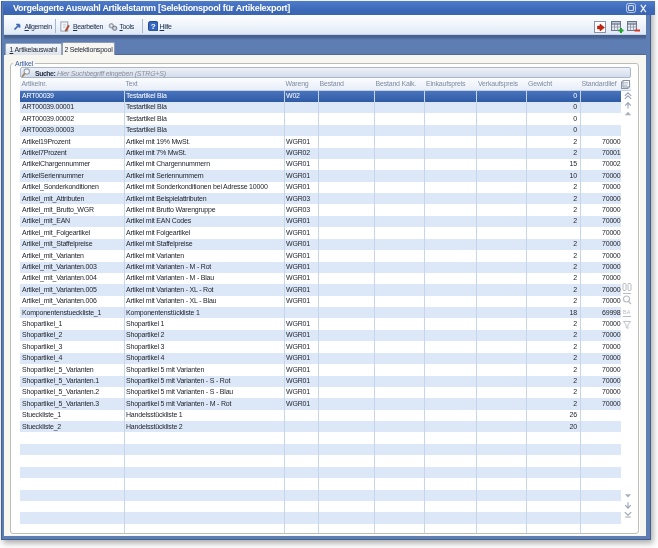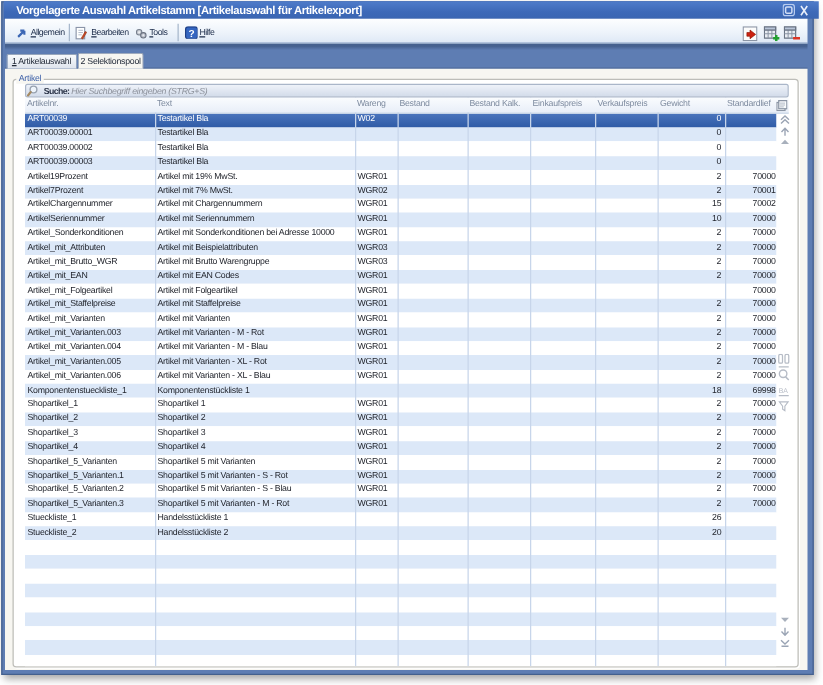--- a/index.html
+++ b/index.html
@@ -56,21 +56,21 @@
 .rs { background:linear-gradient(#4a74bc,#2f5ba6); color:#ffffff; }
 .c { position:absolute; top:1.6px; white-space:nowrap; }
 .cr { text-align:right; }
 
 .gl { position:absolute; top:78px; width:1px; height:455px; background:#c7d5ea; }
 #gridclip { position:absolute; left:0; top:0; width:658px; height:532.5px; overflow:hidden; }
 </style>
 </head>
 <body>
 <div id="win"></div>
-<div id="title">Vorgelagerte Auswahl Artikelstamm [Artikelauswahl für Artikelexport]</div>
+<div id="title">Vorgelagerte Auswahl Artikelstamm [Selektionspool für Artikelexport]</div>
 
 <svg id="tbsvg" style="position:absolute;left:626px;top:3px" width="22" height="11" viewBox="0 0 22 11">
  <rect x="0.5" y="0.5" width="9" height="9" rx="2" fill="none" stroke="#b8ccf0" stroke-width="1"></rect>
  <rect x="2.5" y="2.5" width="5" height="5" rx="1" fill="none" stroke="#cfdcf4" stroke-width="1.2"></rect>
  <path d="M14.8 1.8 L19.8 9.2 M19.8 1.8 L14.8 9.2" stroke="#e8eefa" stroke-width="1.3"></path>
 </svg>
 <div id="toolbar"></div>
 
 <svg style="position:absolute;left:12.5px;top:21.5px" width="9" height="9" viewBox="0 0 9 9">
  <path d="M1.5 7.5 L6.5 2.5 M6.5 2.5 L3.2 2.5 M6.5 2.5 L6.5 5.8" stroke="#3b66b4" stroke-width="1.7" fill="none"></path>

